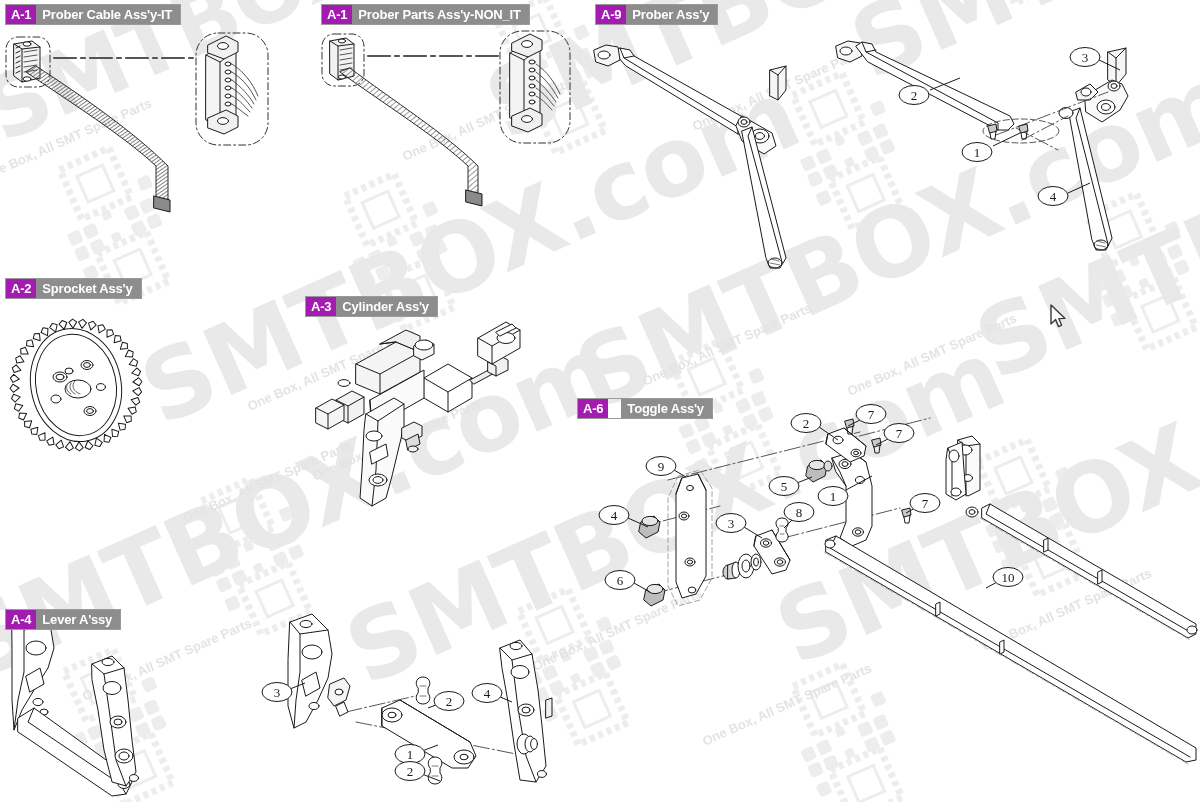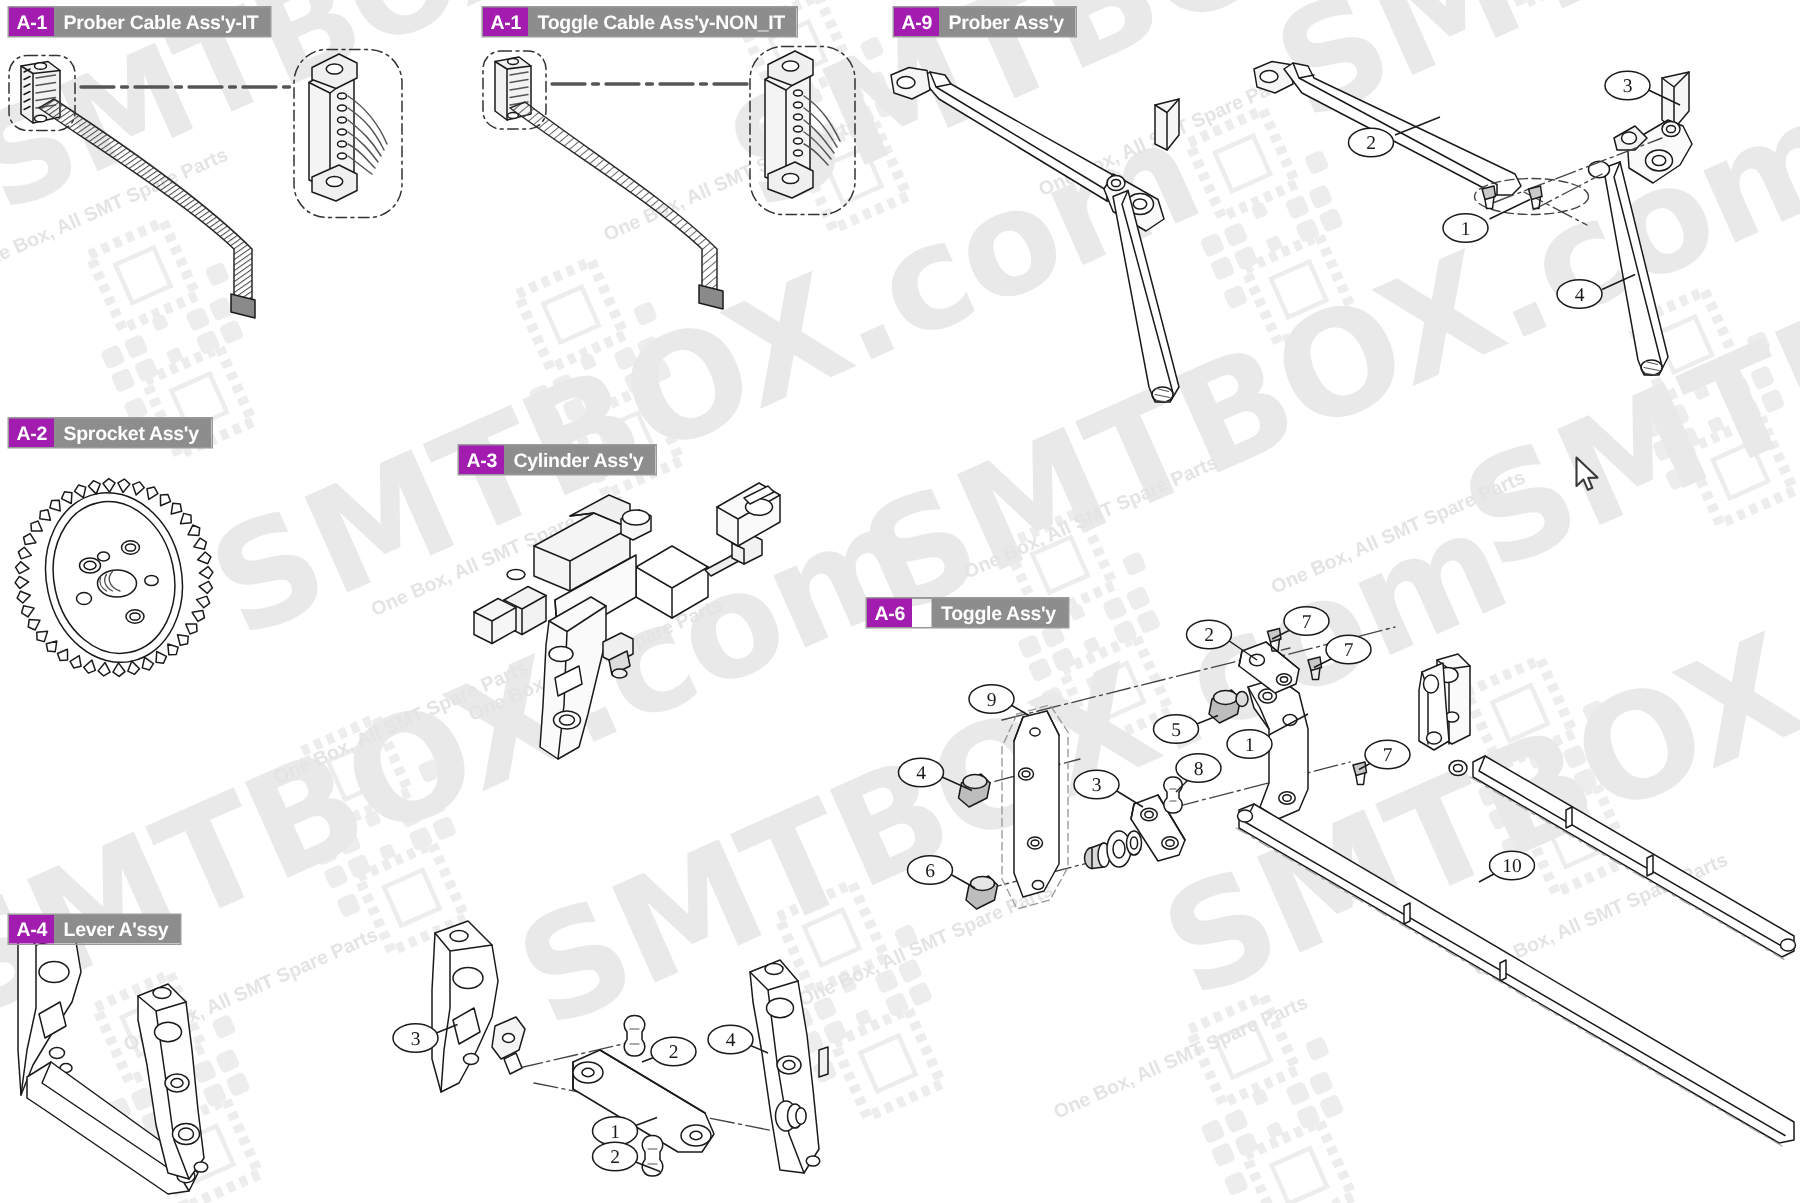--- a/index.html
+++ b/index.html
@@ -627,21 +627,21 @@
     <path d="M1 1 L1 20 L5.6 15.6 L8.6 22.6 L11.6 21.2 L8.8 14.6 L15 14.4 Z" fill="#ffffff" stroke="#3a3a3a" stroke-width="1.4" stroke-linejoin="round"></path>
   </svg>
 </div>
 
 <div class="sec" style="left: 6px; top: 5px;">
     <span class="code">A-1</span>
     <span class="name">Prober Cable Ass'y-IT</span>
   </div>
 <div class="sec" style="left: 322px; top: 5px;">
     <span class="code">A-1</span>
-    <span class="name">Toggle Cable Ass'y-NON_IT</span>
+    <span class="name">Prober Parts Ass'y-NON_IT</span>
   </div>
 <div class="sec" style="left: 596px; top: 5px;">
     <span class="code">A-9</span>
     <span class="name">Prober Ass'y</span>
   </div>
 <div class="sec" style="left: 6px; top: 279px; align-items: flex-end;">
     <span class="code">A-2</span>
     <span class="name">Sprocket Ass'y</span>
   </div>
 <div class="sec" style="left: 306px; top: 297px; text-align: center;">

